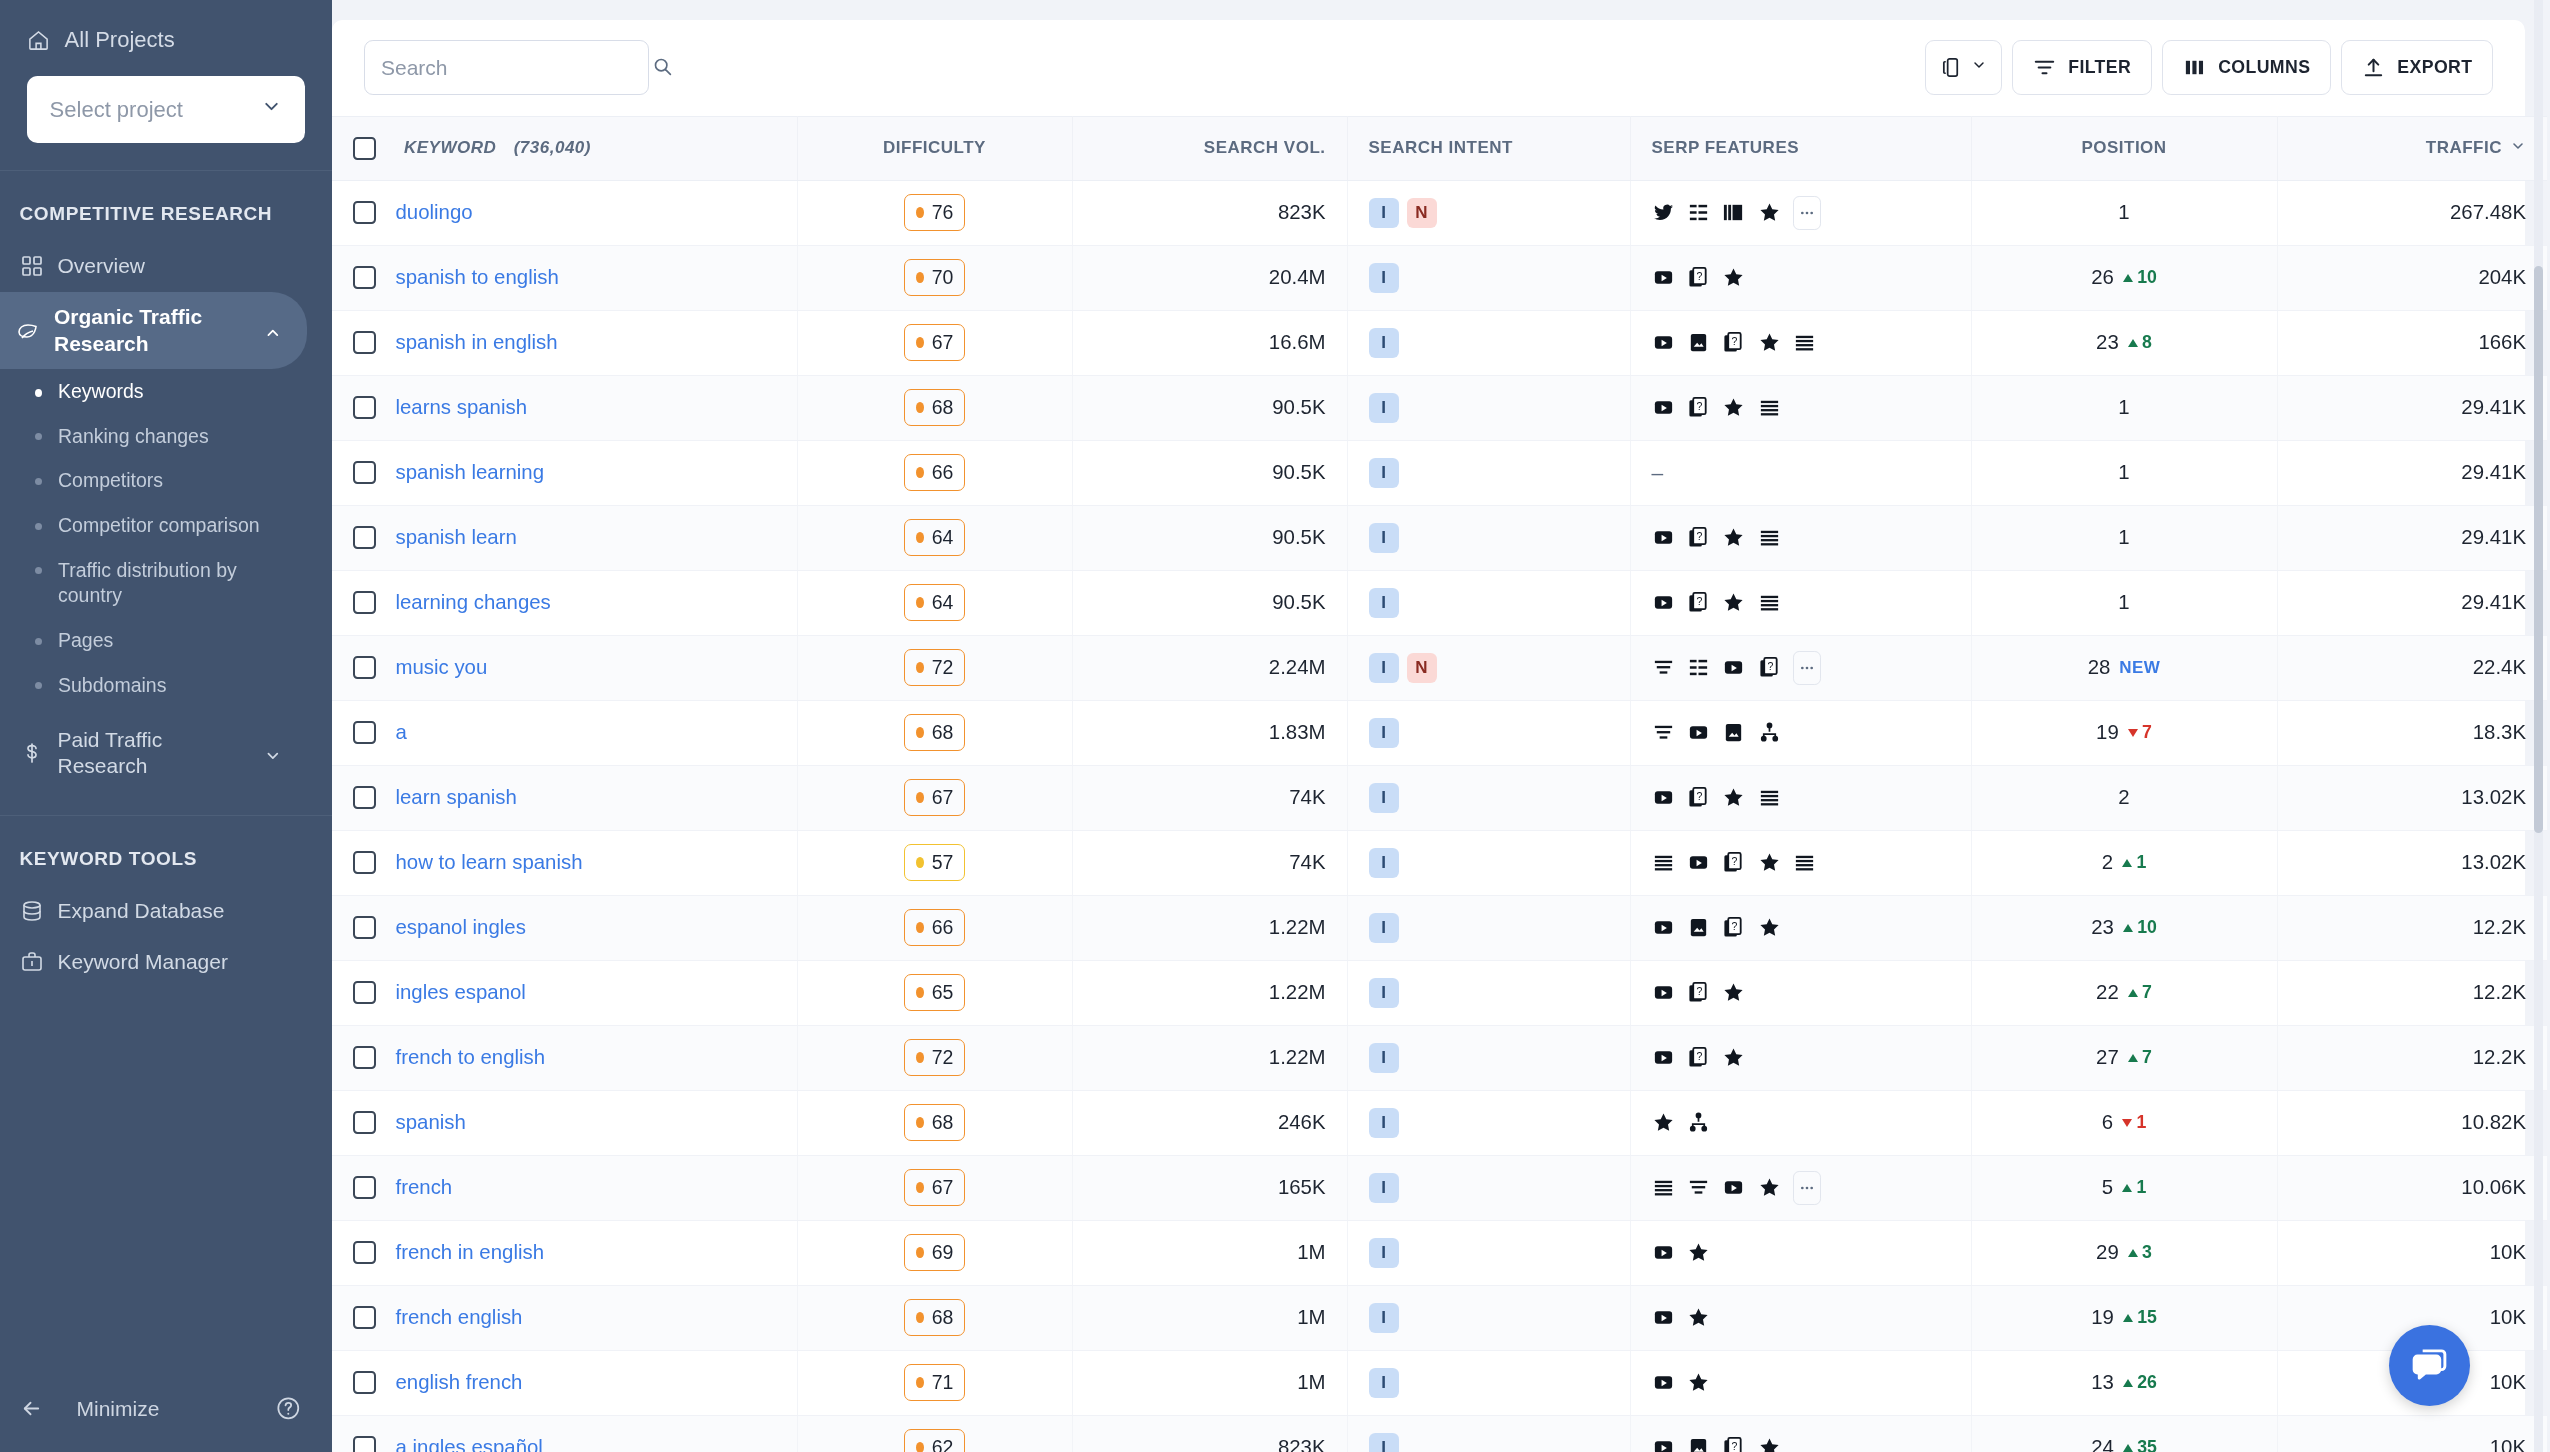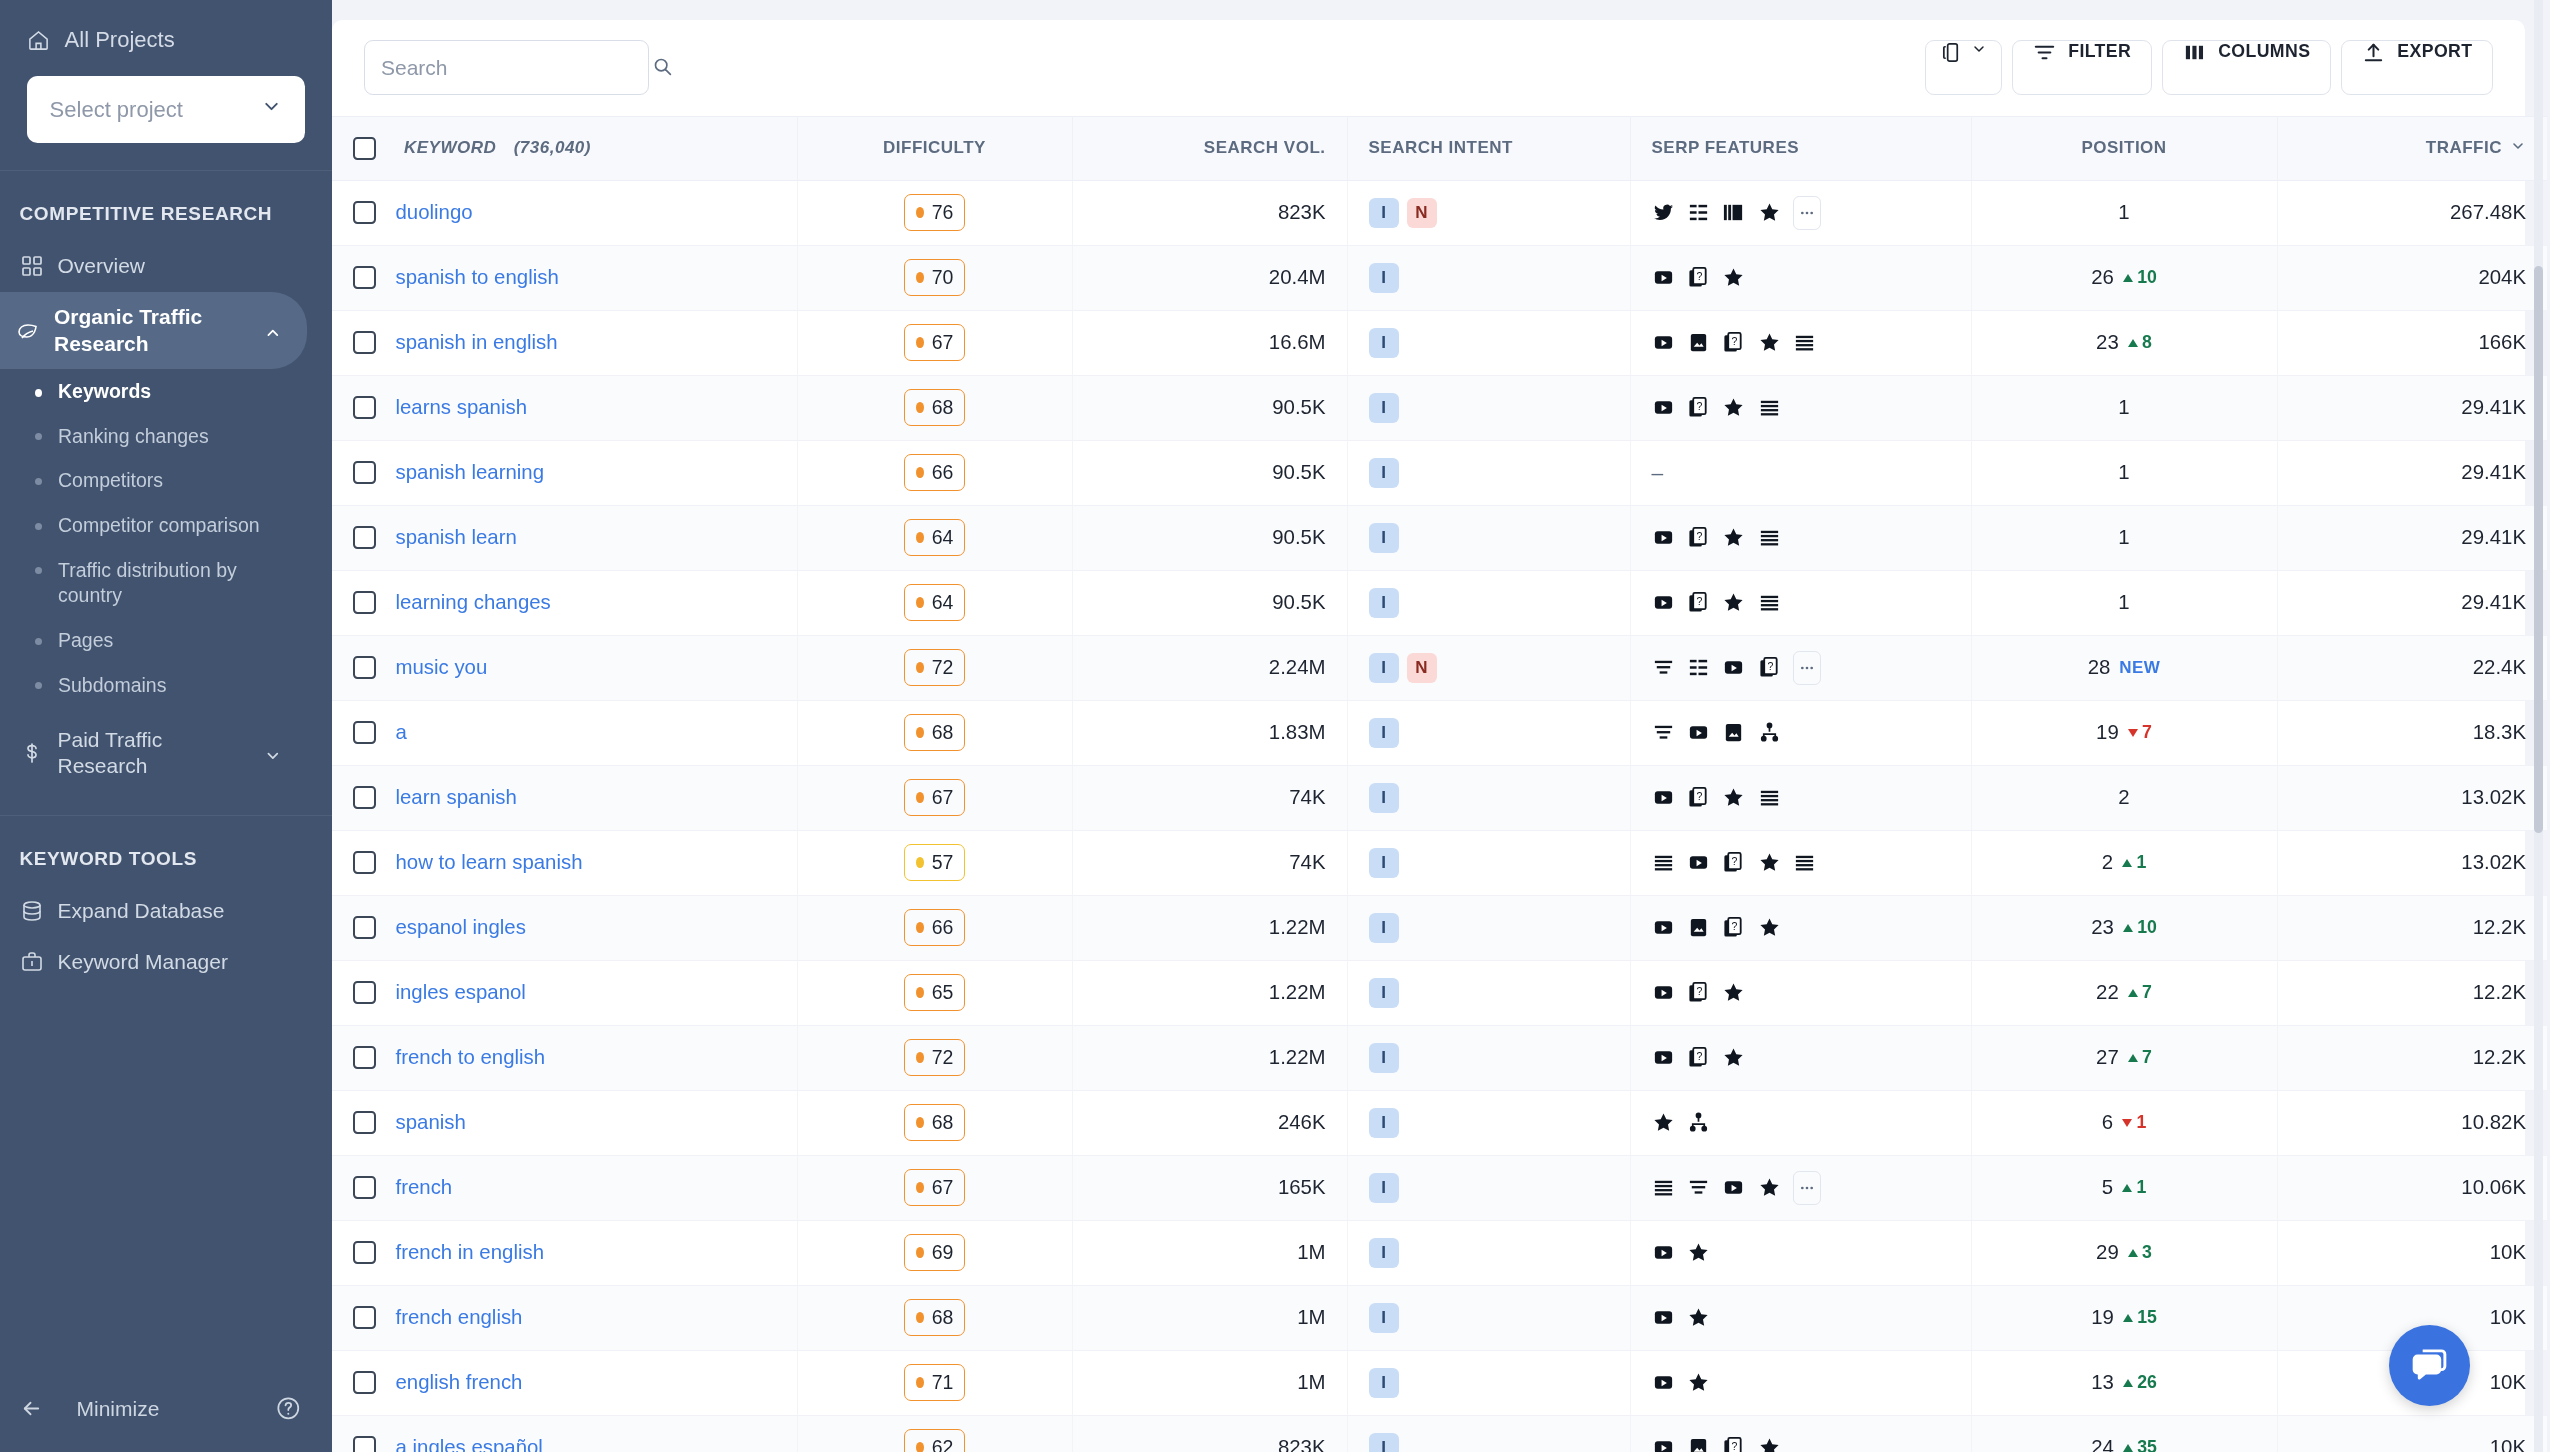--- a/index.html
+++ b/index.html
@@ -47,21 +47,21 @@
   .sb-item.active { background: #566a87; color: #fff; font-weight: 700; padding-left: 16px; }
   .sb-item .lbl { flex: 1; }
   .sb-item .chev { width: 17.7px; height: 17.7px; flex:0 0 17.7px; }
 
   .sb-sub {
     display: flex; align-items: flex-start; gap: 16px;
     padding: 9.7px 25px 9.7px 35px; font-size: 19.5px; color: #c3cddb;
     cursor: pointer; line-height: 1.3;
   }
   .sb-sub .dot { width: 7px; height: 7px; border-radius: 50%; background: #7d8ca3; margin-top: 9.7px; flex:0 0 7px;}
-  .sb-sub.active { color: #ffffff; font-weight: 700; }
+  .sb-sub.active { color: #ffffff; font-weight: 400; }
   .sb-sub.active .dot { background: #ffffff; width: 8px; height: 8px; }
 
   .sb-bottom {
     position: absolute; left: 0; right: 0; bottom: 0;
     padding: 0 30px 30px 19.5px;
     display: flex; align-items: center; justify-content: space-between;
   }
   .sb-min { display:flex; align-items:center; gap: 34px; font-size: 21px; color:#ced6e2; cursor:pointer;}
   .sb-min .ic { width: 23px; height: 23px; }
   .sb-help { width: 26.6px; height: 26.6px; cursor:pointer; }
@@ -86,21 +86,21 @@
     display: flex; align-items: center; padding: 0 16px; background:#fff;
   }
   .searchbox input {
     flex: 1; border: 0; outline: 0; font-size: 21px; color: #2a3342;
     font-family: "Liberation Sans", sans-serif; background: transparent;
   }
   .searchbox input::placeholder { color: #8e98a8; }
   .tb-spacer { flex: 1; }
   .tb-btn {
     height: 55px; border: 1.3px solid #dfe3ec; border-radius: 8.9px;
-    background: #fff; display: flex; align-items: flex-start; gap: 12.4px;
+    background: #fff; display: flex; align-items: center; gap: 12.4px;
     padding: 0 19.5px; cursor: pointer;
     font-size: 17.7px; font-weight: 700; letter-spacing: 0.4px; color: #1d2430;
   }
   .tb-btn .ic { width: 23px; height: 23px; display:block; }
   .tb-btn.icon-only { padding: 0 14px; gap: 8px; }
 
   
   .tbl { width: 100%; border-collapse: collapse; table-layout: fixed; }
   .tbl thead th {
     background: #f8f9fc; height: 64px;

